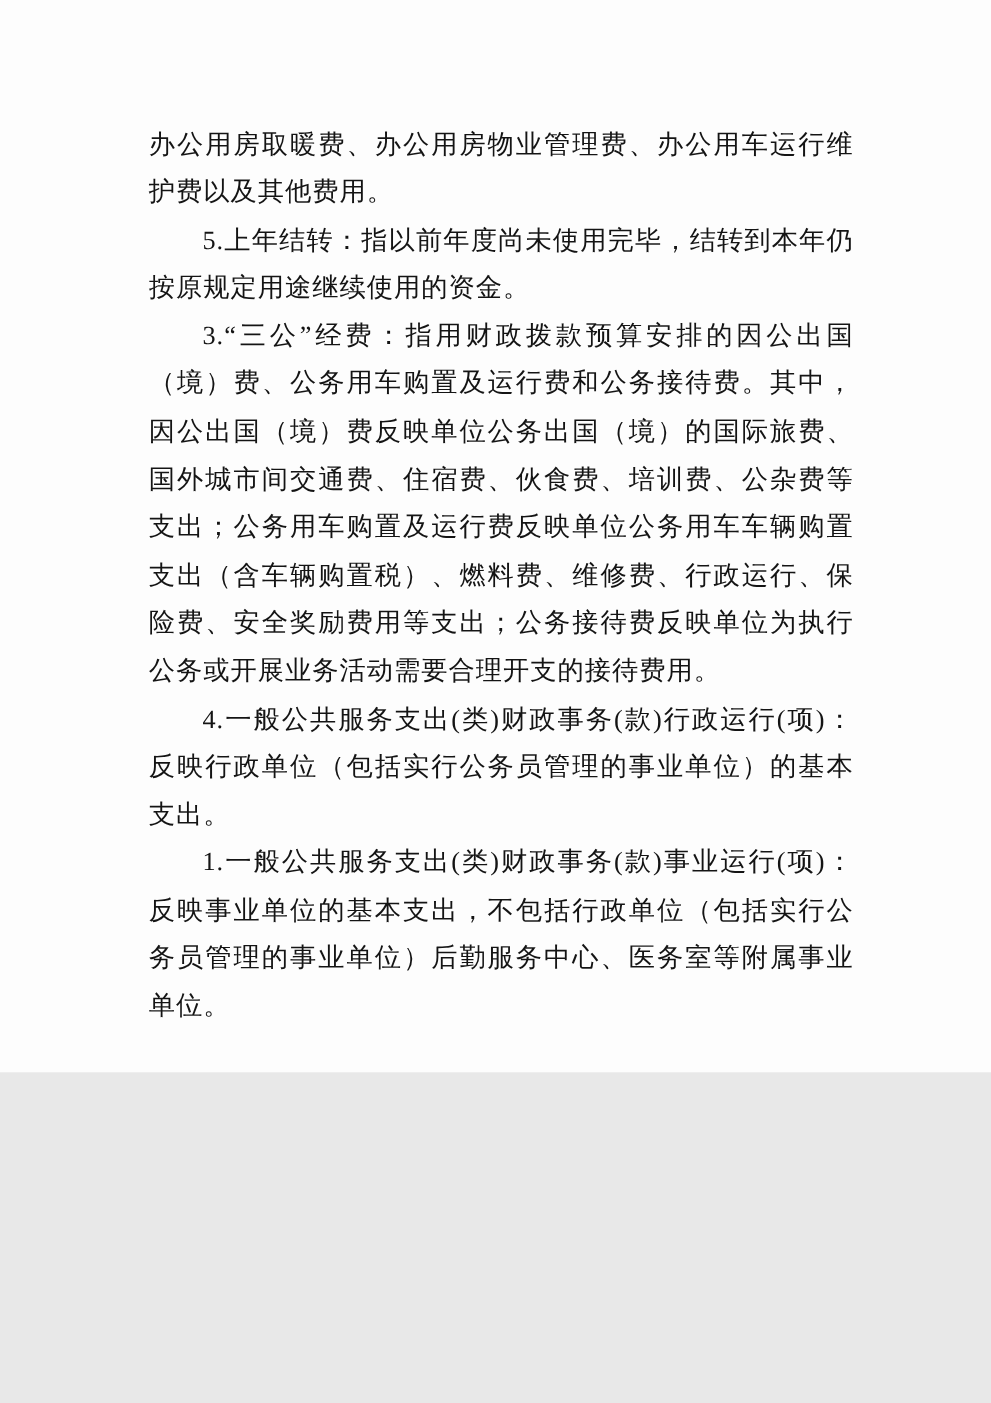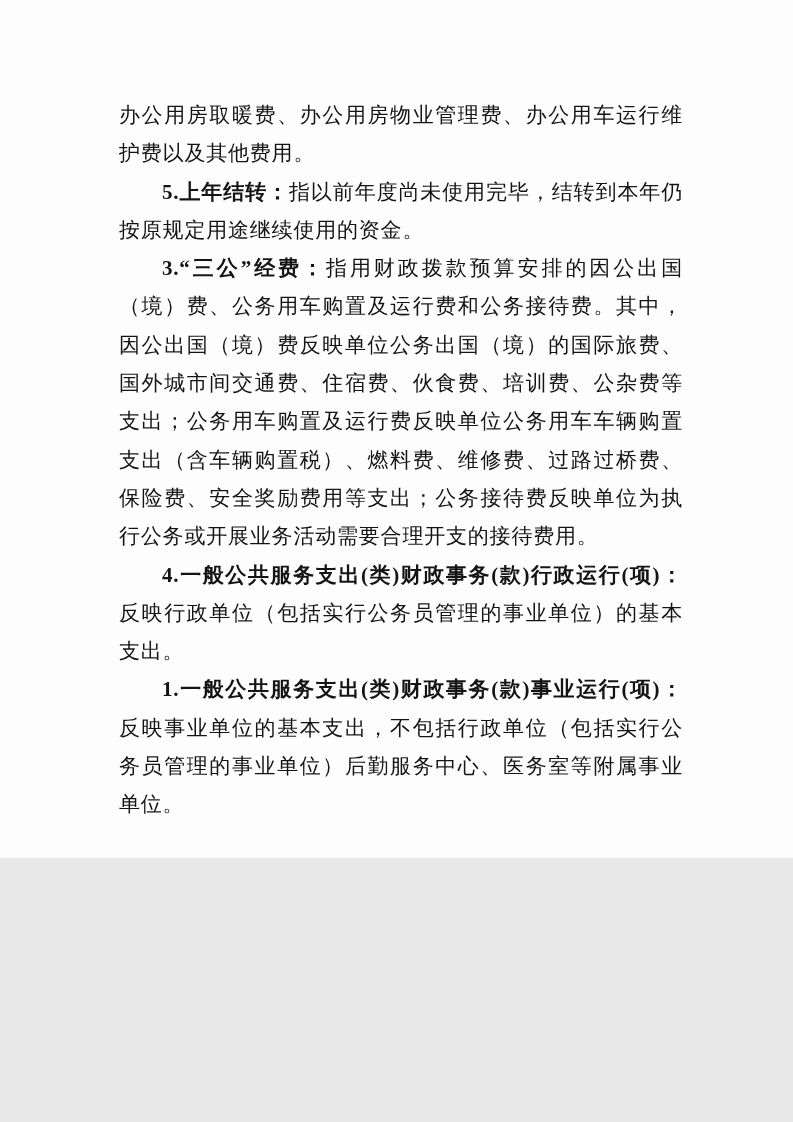--- a/index.html
+++ b/index.html
@@ -30,21 +30,21 @@
     line-height: 38.3px;
     letter-spacing: 0.8px;
     text-align: justify;
     text-justify: inter-character;
     word-break: break-all;
   }
   .para.indent {
     text-indent: 43px;
   }
   .lead {
-    font-weight: 700;
+    font-weight: 400;
   }
   .footer {
     position: absolute;
     left: 0;
     top: 1034px;
     width: 793px;
     text-align: center;
   }
   .pagenum {
     font-size: 10px;
@@ -56,21 +56,21 @@
 </head>
 <body>
 
 <div class="page">
   <div class="content">
 
     <p class="para"><span>办公用房取暖费、办公用房物业管理费、办公用车运行维护费以及其他费用。</span></p>
 
     <p class="para indent"><b class="lead">5.上年结转：</b><span>指以前年度尚未使用完毕，结转到本年仍按原规定用途继续使用的资金。</span></p>
 
-    <p class="para indent"><b class="lead">3.“三公”经费：</b><span>指用财政拨款预算安排的因公出国（境）费、公务用车购置及运行费和公务接待费。其中，因公出国（境）费反映单位公务出国（境）的国际旅费、国外城市间交通费、住宿费、伙食费、培训费、公杂费等支出；公务用车购置及运行费反映单位公务用车车辆购置支出（含车辆购置税）、燃料费、维修费、过路过桥费、保险费、安全奖励费用等支出；公务接待费反映单位为执行公务或开展业务活动需要合理开支的接待费用。</span></p>
+    <p class="para indent"><b class="lead">3.“三公”经费：</b><span>指用财政拨款预算安排的因公出国（境）费、公务用车购置及运行费和公务接待费。其中，因公出国（境）费反映单位公务出国（境）的国际旅费、国外城市间交通费、住宿费、伙食费、培训费、公杂费等支出；公务用车购置及运行费反映单位公务用车车辆购置支出（含车辆购置税）、燃料费、维修费、行政运行、保险费、安全奖励费用等支出；公务接待费反映单位为执行公务或开展业务活动需要合理开支的接待费用。</span></p>
 
     <p class="para indent"><b class="lead">4.一般公共服务支出(类)财政事务(款)行政运行(项)：</b><span>反映行政单位（包括实行公务员管理的事业单位）的基本支出。</span></p>
 
 
     <p class="para indent"><b class="lead">1.一般公共服务支出(类)财政事务(款)事业运行(项)：</b><span>反映事业单位的基本支出，不包括行政单位（包括实行公务员管理的事业单位）后勤服务中心、医务室等附属事业单位。</span></p>
 
 
   </div>
 
   <div class="footer">

